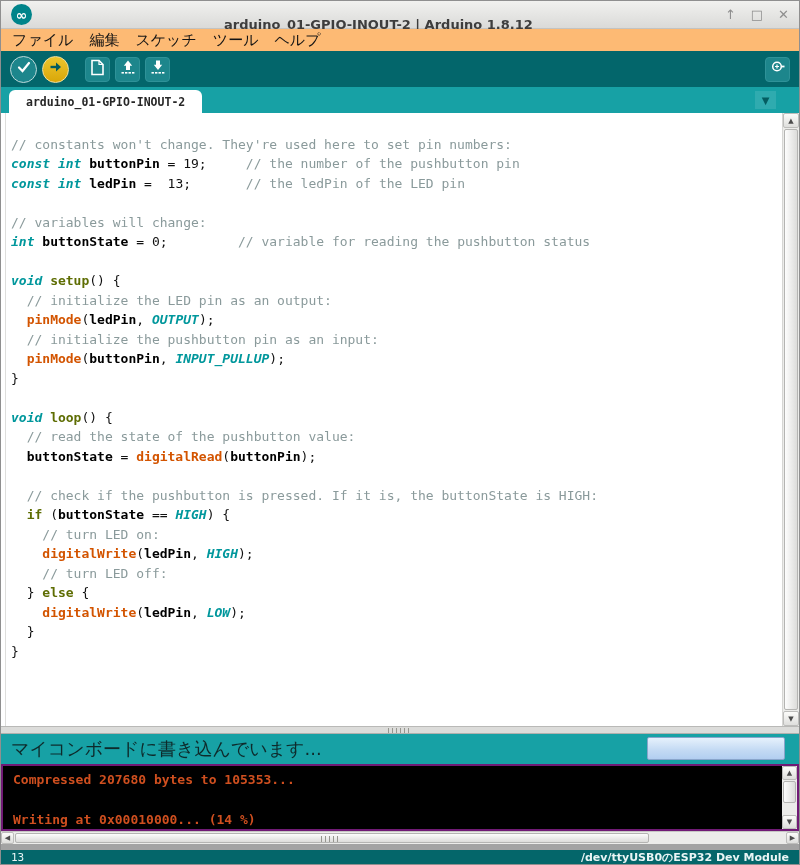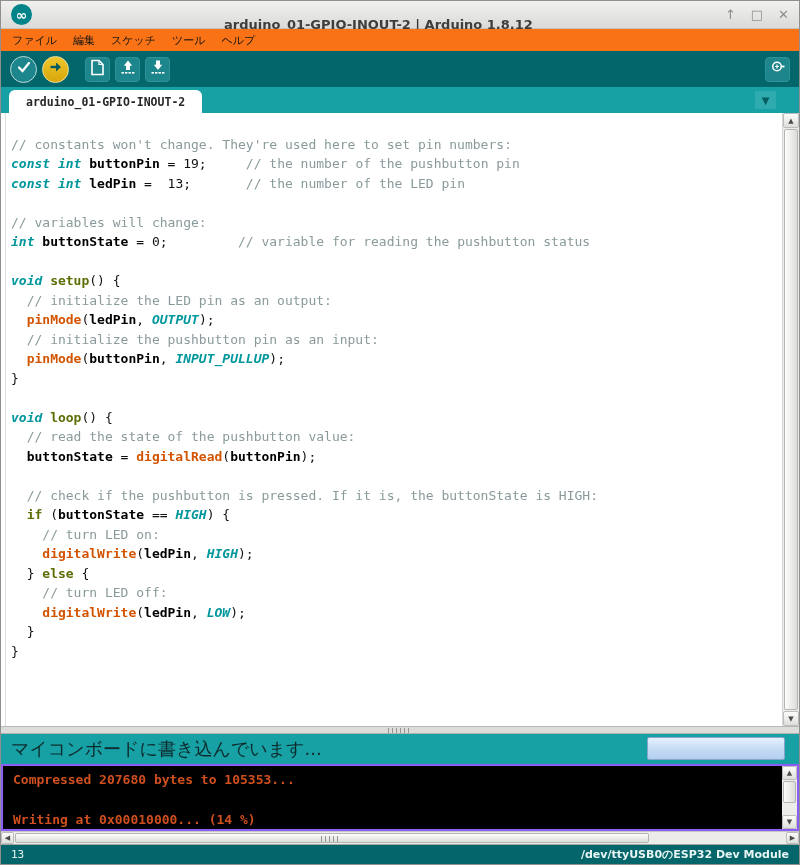--- a/index.html
+++ b/index.html
@@ -13,22 +13,22 @@
   .titlebar { height:28px; flex:0 0 28px; background:linear-gradient(#f1f1ef,#dadad8);
     border-bottom:1px solid #c3c3c1; display:flex; align-items:center; padding:0 10px; }
   .app-logo { width:21px; height:21px; border-radius:50%; background:#00848a;
     color:#fff; display:flex; align-items:center; justify-content:center;
     font-size:14px; font-weight:bold; line-height:1; }
   .title-text { flex:1; text-align:center; font-size:13px; font-weight:bold; color:#3d3d3d;margin-top:20px; }
   .win-controls { display:flex; gap:15px; color:#8e8e8e; font-size:13px; }
   .win-controls span { cursor:default; line-height:1; }
 
   
-  .menubar { height:22px; flex:0 0 22px; background:#f97316; display:flex;
-    align-items:center; padding-left:3px; font-size:11px; color:#141414; }
+  .menubar { height:22px; flex:0 0 22px; background:#fdba74; display:flex;
+    align-items:center; padding-left:3px; font-size:15px; color:#141414; }
   .menu-item { padding:0 8px; height:100%; display:flex; align-items:center; }
 
   
   .toolbar { height:36px; flex:0 0 36px; background:#03666b; display:flex;
     align-items:center; padding:0 9px; gap:5px; }
   .tbtn-circle { width:27px; height:27px; border-radius:50%; background:#1d868c;
     border:1px solid #bcd9da; display:flex; align-items:center; justify-content:center; }
   .tbtn-circle.gold { background:linear-gradient(#eec62e,#d9a708); border-color:#f2dfa0; }
   .tbtn-sq { width:25px; height:25px; border-radius:4px; background:#1d868c;
     border:1px solid #2f9298; display:flex; align-items:center; justify-content:center; }
@@ -79,21 +79,21 @@
 
   
   .statusbar { height:30px; flex:0 0 30px; background:#17a1a5; position:relative;
     display:flex; align-items:center; padding-left:10px; }
   .status-msg { font-size:18px; color:#0e2a2b; }
   .progress { position:absolute; right:14px; top:3px; width:138px; height:23px;
     background:linear-gradient(#e6f1fc 0%,#c5dbf4 55%,#b2cef0 100%);
     border:1px solid #89a5cb; border-radius:2px; }
 
   
-  .console-wrap { height:67px; flex:0 0 67px; background:#8b5cf6; padding:2px; position:relative; }
+  .console-wrap { height:67px; flex:0 0 67px; background:#701a75; padding:2px; position:relative; }
   .console { width:100%; height:100%; background:#000; padding:4px 22px 0 10px; overflow:hidden; }
   .console-line { font-family:"DejaVu Sans Mono","Liberation Mono",monospace;
     font-size:13px; font-weight:600; line-height:20px; white-space:pre; color:var(--con,#cf4f1f); }
   .console-vscroll { position:absolute; right:2px; top:2px; bottom:2px; width:15px; background:#ececea; }
   .console-vscroll .sb-arrow { height:14px; }
   .console-vscroll .down { position:absolute; bottom:0; left:0; right:0; }
   .c-thumb { position:absolute; top:15px; height:22px; left:1px; right:1px;
     background:linear-gradient(90deg,#fdfdfd,#dcdcda); border:1px solid #b4b4b2; border-radius:2px; }
 
   
@@ -104,21 +104,21 @@
     background:linear-gradient(#fcfcfa,#dededc); border:1px solid #bdbdbb; border-radius:2px; }
   .h-arrow.left { left:0; }  .h-arrow.right { right:0; }
   .h-thumb { position:absolute; left:14px; width:634px; top:1px; height:10px;
     background:linear-gradient(#fdfdfd,#dcdcda); border:1px solid #b4b4b2; border-radius:2px; }
   .h-grip { position:absolute; left:305px; top:2px; width:18px; height:6px;
     background:repeating-linear-gradient(90deg,#96968f 0 1px,transparent 1px 4px); }
 
   
   .bottombar { height:20px; flex:0 0 20px; background:#04666a; color:#e9f5f5;
     display:flex; align-items:center; justify-content:space-between; padding:0 10px;
-    border-top:1px solid #a3a3a3; }
+    border-top:6px solid #a3a3a3; }
   .line-no { font-family:"DejaVu Sans Mono","Liberation Mono",monospace; font-size:11px; }
   .port-label { font-size:11px; font-weight:bold; }
 </style>
 </head>
 <body>
 
 <div class="window">
 
   <div class="titlebar">
     <div class="app-logo">∞</div>
@@ -206,42 +206,42 @@
     <div class="tab-dd">
       <span>▼</span>
     </div>
   </div>
 
   <div class="editor">
     <div class="code-area">
         <div class="code-line">&nbsp;</div>
         <div class="code-line"><span class="cm">// constants won't change. They're used here to set pin numbers:</span></div>
         <div class="code-line"><span class="kw">const int</span><span class="pl"> </span><span class="var">buttonPin</span><span class="pl"> = 19;     </span><span class="cm">// the number of the pushbutton pin</span></div>
-        <div class="code-line"><span class="kw">const int</span><span class="pl"> </span><span class="var">ledPin</span><span class="pl"> =  13;       </span><span class="cm">// the number of the LED pin</span></div>
+        <div class="code-line"><span class="kw">const int</span><span class="pl"> </span><span class="var">ledPin</span><span class="pl"> =  13;       </span><span class="cm">// the ledPin of the LED pin</span></div>
         <div class="code-line">&nbsp;</div>
         <div class="code-line"><span class="cm">// variables will change:</span></div>
         <div class="code-line"><span class="kw">int</span><span class="pl"> </span><span class="var">buttonState</span><span class="pl"> = 0;         </span><span class="cm">// variable for reading the pushbutton status</span></div>
         <div class="code-line">&nbsp;</div>
         <div class="code-line"><span class="kw">void</span><span class="pl"> </span><span class="ctl">setup</span><span class="pl">() {</span></div>
         <div class="code-line"><span class="cm">  // initialize the LED pin as an output:</span></div>
         <div class="code-line"><span class="pl">  </span><span class="fn">pinMode</span><span class="pl">(</span><span class="var">ledPin</span><span class="pl">, </span><span class="kw">OUTPUT</span><span class="pl">);</span></div>
         <div class="code-line"><span class="cm">  // initialize the pushbutton pin as an input:</span></div>
         <div class="code-line"><span class="pl">  </span><span class="fn">pinMode</span><span class="pl">(</span><span class="var">buttonPin</span><span class="pl">, </span><span class="kw">INPUT_PULLUP</span><span class="pl">);</span></div>
         <div class="code-line"><span class="pl">}</span></div>
         <div class="code-line">&nbsp;</div>
         <div class="code-line"><span class="kw">void</span><span class="pl"> </span><span class="ctl">loop</span><span class="pl">() {</span></div>
         <div class="code-line"><span class="cm">  // read the state of the pushbutton value:</span></div>
         <div class="code-line"><span class="pl">  </span><span class="var">buttonState</span><span class="pl"> = </span><span class="fn">digitalRead</span><span class="pl">(</span><span class="var">buttonPin</span><span class="pl">);</span></div>
         <div class="code-line">&nbsp;</div>
         <div class="code-line"><span class="cm">  // check if the pushbutton is pressed. If it is, the buttonState is HIGH:</span></div>
         <div class="code-line"><span class="pl">  </span><span class="ctl">if</span><span class="pl"> (</span><span class="var">buttonState</span><span class="pl"> == </span><span class="kw">HIGH</span><span class="pl">) {</span></div>
         <div class="code-line"><span class="cm">    // turn LED on:</span></div>
         <div class="code-line"><span class="pl">    </span><span class="fn">digitalWrite</span><span class="pl">(</span><span class="var">ledPin</span><span class="pl">, </span><span class="kw">HIGH</span><span class="pl">);</span></div>
+        <div class="code-line"><span class="cm">    // turn LED off:</span></div>
         <div class="code-line"><span class="pl">  } </span><span class="ctl">else</span><span class="pl"> {</span></div>
-        <div class="code-line"><span class="cm">    // turn LED off:</span></div>
         <div class="code-line"><span class="pl">    </span><span class="fn">digitalWrite</span><span class="pl">(</span><span class="var">ledPin</span><span class="pl">, </span><span class="kw">LOW</span><span class="pl">);</span></div>
         <div class="code-line"><span class="pl">  }</span></div>
         <div class="code-line"><span class="pl">}</span></div>
       </div>
     <div class="vscroll">
       <div class="sb-arrow">▲</div>
       <div class="v-thumb"></div>
       <div class="sb-arrow down">▼</div>
     </div>
   </div>

